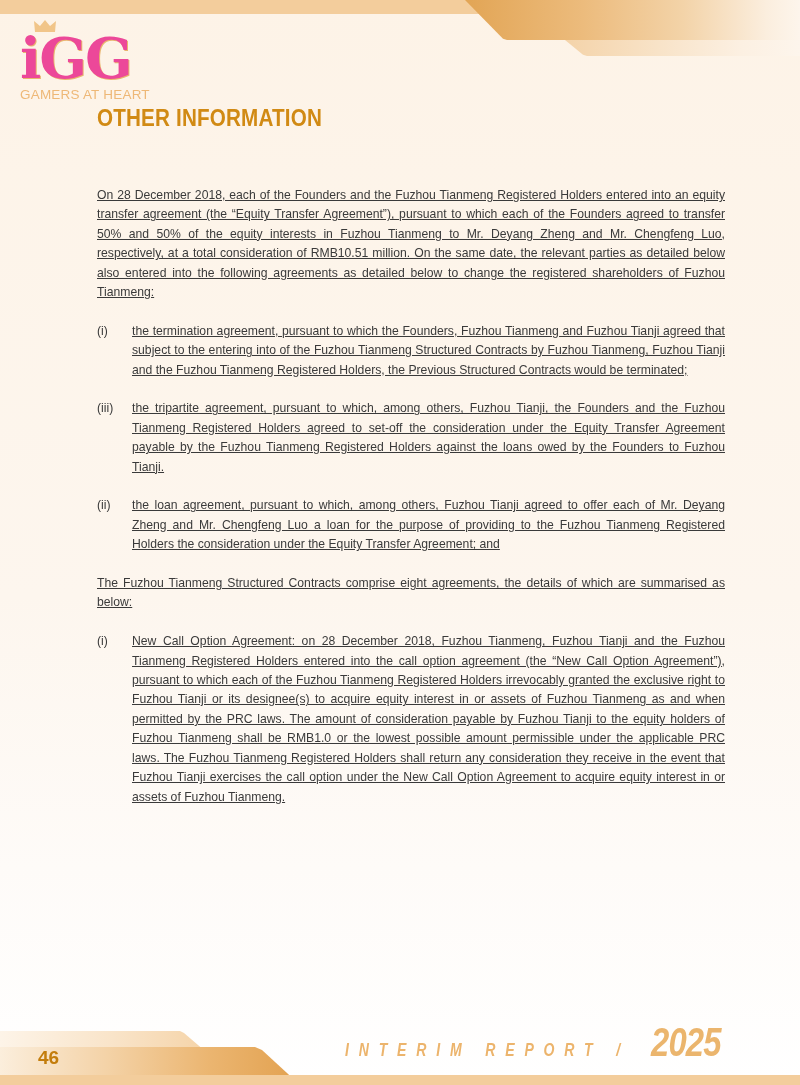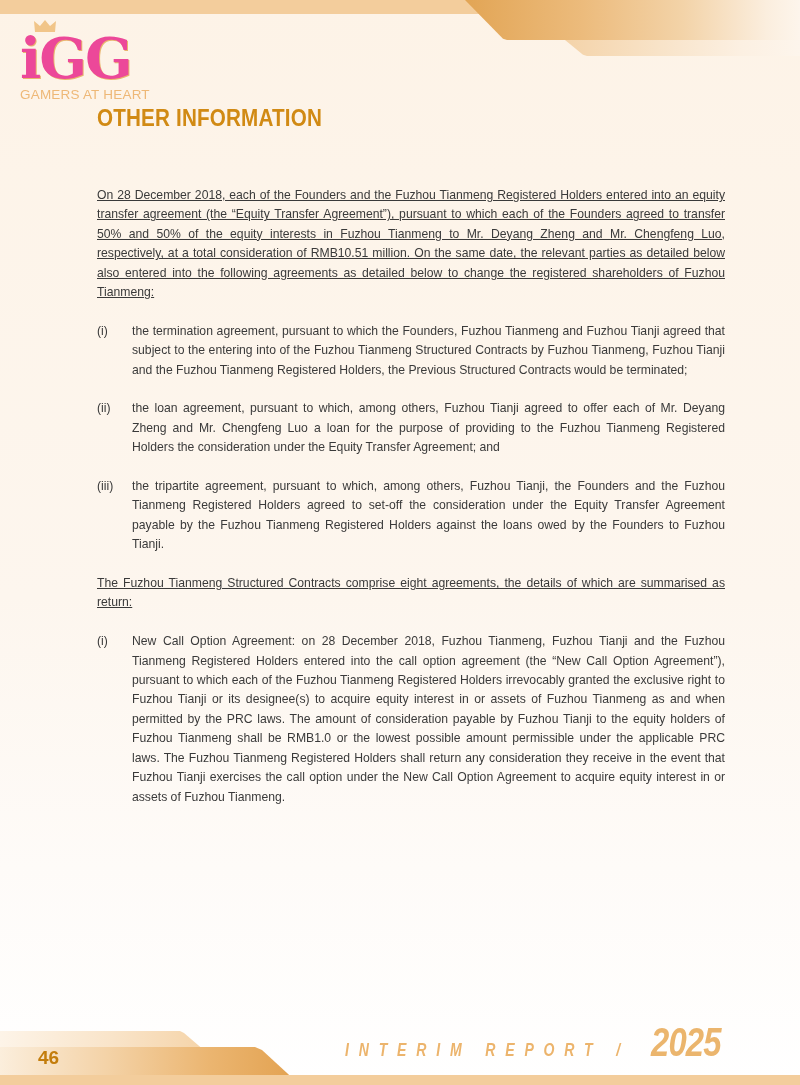--- a/index.html
+++ b/index.html
@@ -49,21 +49,21 @@
     
     .content {
       position: absolute; left: 97px; top: 186px; width: 628px;
       font-size: 12.2px; line-height: 19.4px; color: #3a3a3a;
     }
     .content p { margin: 0; text-align: justify; }
     .subhead { font-style: italic; margin-bottom: 19.4px !important; text-align: left !important; }
     .para { margin-bottom: 19.4px !important; text-decoration: underline; }
     .item { display: flex; margin-bottom: 19.4px; }
     .item .num { width: 35px; flex: 0 0 35px; }
-    .item .txt { flex: 1; text-align: justify; }
+    .item .txt { flex: 1; text-align: justify; text-decoration: underline; }
     
     .bottom-band {
       position: absolute; left: 0; bottom: 0; width: 800px; height: 10px; background: #f3cd9c;
     }
     .bottom-swoosh-light {
       position: absolute; left: 0; top: 1031px; width: 205px; height: 20px;
       background: linear-gradient(90deg, #fdf4e8 0%, #f9e4c9 55%, #f5d4a9 100%);
       clip-path: polygon(0 0, 180px 0, 184px 2px, 205px 100%, 0 100%);
     }
     .bottom-swoosh-main {
@@ -104,29 +104,29 @@
 <div class="page-title">OTHER INFORMATION</div>
 
 <div class="content">
   <p class="para">On 28 December 2018, each of the Founders and the Fuzhou Tianmeng Registered Holders entered into an equity transfer agreement (the “Equity Transfer Agreement”), pursuant to which each of the Founders agreed to transfer 50% and 50% of the equity interests in Fuzhou Tianmeng to Mr. Deyang Zheng and Mr. Chengfeng Luo, respectively, at a total consideration of RMB10.51 million. On the same date, the relevant parties as detailed below also entered into the following agreements as detailed below to change the registered shareholders of Fuzhou Tianmeng:</p>
 
   <div class="item">
     <span class="num">(i)</span>
     <span class="txt">the termination agreement, pursuant to which the Founders, Fuzhou Tianmeng and Fuzhou Tianji agreed that subject to the entering into of the Fuzhou Tianmeng Structured Contracts by Fuzhou Tianmeng, Fuzhou Tianji and the Fuzhou Tianmeng Registered Holders, the Previous Structured Contracts would be terminated;</span>
   </div>
   <div class="item">
+    <span class="num">(iii)</span>
+    <span class="txt">the tripartite agreement, pursuant to which, among others, Fuzhou Tianji, the Founders and the Fuzhou Tianmeng Registered Holders agreed to set-off the consideration under the Equity Transfer Agreement payable by the Fuzhou Tianmeng Registered Holders against the loans owed by the Founders to Fuzhou Tianji.</span>
+  </div>
+  <div class="item">
     <span class="num">(ii)</span>
     <span class="txt">the loan agreement, pursuant to which, among others, Fuzhou Tianji agreed to offer each of Mr. Deyang Zheng and Mr. Chengfeng Luo a loan for the purpose of providing to the Fuzhou Tianmeng Registered Holders the consideration under the Equity Transfer Agreement; and</span>
   </div>
-  <div class="item">
-    <span class="num">(iii)</span>
-    <span class="txt">the tripartite agreement, pursuant to which, among others, Fuzhou Tianji, the Founders and the Fuzhou Tianmeng Registered Holders agreed to set-off the consideration under the Equity Transfer Agreement payable by the Fuzhou Tianmeng Registered Holders against the loans owed by the Founders to Fuzhou Tianji.</span>
-  </div>
 
-  <p class="para">The Fuzhou Tianmeng Structured Contracts comprise eight agreements, the details of which are summarised as return:</p>
+  <p class="para">The Fuzhou Tianmeng Structured Contracts comprise eight agreements, the details of which are summarised as below:</p>
 
   <div class="item">
     <span class="num">(i)</span>
     <span class="txt">New Call Option Agreement: on 28 December 2018, Fuzhou Tianmeng, Fuzhou Tianji and the Fuzhou Tianmeng Registered Holders entered into the call option agreement (the “New Call Option Agreement”), pursuant to which each of the Fuzhou Tianmeng Registered Holders irrevocably granted the exclusive right to Fuzhou Tianji or its designee(s) to acquire equity interest in or assets of Fuzhou Tianmeng as and when permitted by the PRC laws. The amount of consideration payable by Fuzhou Tianji to the equity holders of Fuzhou Tianmeng shall be RMB1.0 or the lowest possible amount permissible under the applicable PRC laws. The Fuzhou Tianmeng Registered Holders shall return any consideration they receive in the event that Fuzhou Tianji exercises the call option under the New Call Option Agreement to acquire equity interest in or assets of Fuzhou Tianmeng.</span>
   </div>
 </div>
 
 <div class="bottom-swoosh-light"></div>
 <div class="bottom-swoosh-main"></div>
 <div class="bottom-band"></div>

